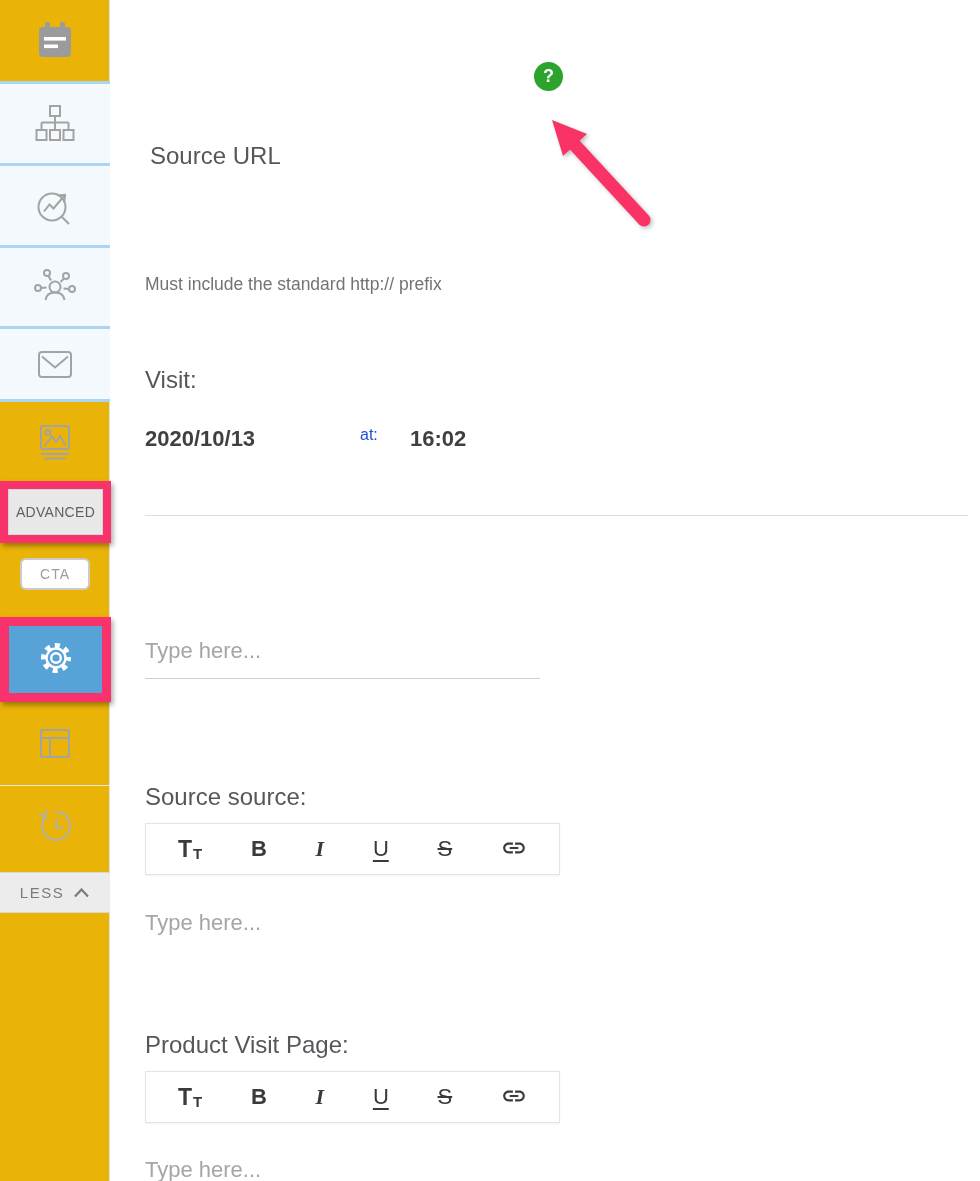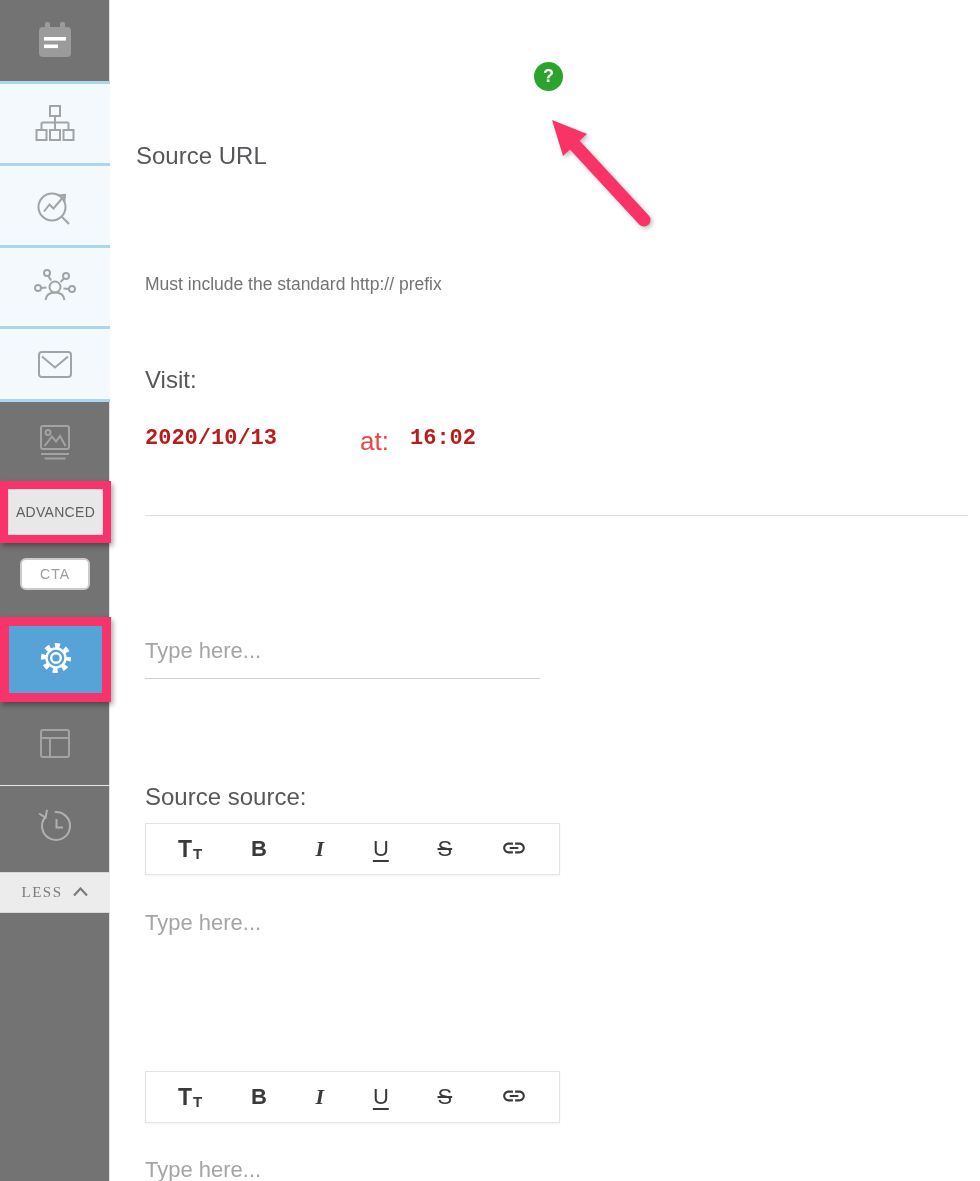--- a/index.html
+++ b/index.html
@@ -1,54 +1,54 @@
 <!DOCTYPE html>
 <html><head>
 <meta charset="utf-8">
 <style>
   * { margin:0; padding:0; box-sizing:border-box; }
   html,body { background:#fff; }
   body { font-family:"Liberation Sans", sans-serif; }
   .page { position:relative; width:980px; height:1181px; background:#fff; overflow:hidden; }
 
   
-  .sidebar { position:absolute; left:0; top:0; width:110px; height:1181px; background:#737373; border-right:1px solid #e2e2e2; }
+  .sidebar { position:absolute; left:0; top:0; width:110px; height:1181px; background:#eab308; border-right:1px solid #e2e2e2; }
   .tile { position:absolute; left:0; width:110px; display:flex; align-items:center; justify-content:center; cursor:pointer; }
   .tile.bluebg { background:#f3f9fd; }
   .bluesep { position:absolute; left:0; width:110px; height:3px; background:#abd5f1; }
   .hairline { position:absolute; left:0; width:110px; height:1px; background:#e9e9e9; }
   .tile svg { display:block; }
 
   .pinkbox { position:absolute; left:0; width:111px; border:8px solid #f8336c; box-shadow:2px 3px 5px rgba(0,0,0,.35); display:flex; align-items:stretch; justify-content:stretch; z-index:3; }
   .advanced-label { flex:1; background:#e8e8e8; border:1px solid #d6d6d6; display:flex; align-items:center; justify-content:center;
     font-size:14px; color:#5f5f5f; letter-spacing:.3px; cursor:pointer; white-space:nowrap; overflow:hidden; }
   .gear-tile { flex:1; background:#57a3d8; display:flex; align-items:center; justify-content:center; cursor:pointer; }
 
   .cta-btn { border:2px solid #cbcbcb; border-radius:6px; padding:6px 18px; font-size:14px; color:#9d9d9d; letter-spacing:1px; background:#fff; }
 
   .less-btn { position:absolute; left:0; width:110px; height:41px; background:#ececec; border-top:1px solid #d8d8d8; border-bottom:1px solid #d8d8d8;
     display:flex; align-items:center; justify-content:center; gap:9px; cursor:pointer; }
-  .less-btn span { font-size:15px; color:#7b7b7b; letter-spacing:1.5px;font-family:Liberation Serif, serif; }
+  .less-btn span { font-size:15px; color:#7b7b7b; letter-spacing:1.5px; }
 
   
   .main { position:absolute; left:110px; top:0; width:870px; height:1181px; background:#fff; }
   .abs { position:absolute; }
   .page-title { left:35px; top:54px; font-size:34px; font-weight:400; color:#58595b; }
   .help-circle { left:424px; top:62px; width:29px; height:29px; border-radius:50%; background:#2ca32c; color:#fff;
     display:flex; align-items:center; justify-content:center; font-size:18px; font-weight:bold; cursor:pointer; }
   .annot-arrow { left:428px; top:98px; filter:drop-shadow(2px 2px 2px rgba(0,0,0,.25)); pointer-events:none; }
 
   .field-label { font-size:24px; color:#56575a; font-weight:400; }
   .underline-input { border:none; border-bottom:1px solid #cfcfcf; outline:none; background:transparent;
     font-family:"Liberation Sans",sans-serif; font-size:21px; color:#555; padding:0 0 14px 0; }
   .underline-input::placeholder { color:#a5a5a5; }
   .helper-text { font-size:17.5px; color:#737373; }
 
-  .date-val { font-size:22px; font-weight:700; color:#b91c1c; cursor:pointer;font-family:Liberation Mono, monospace; }
-  .at-label { font-size:26px; color:#ef4444; }
+  .date-val { font-size:22px; font-weight:700; color:#404040; cursor:pointer; }
+  .at-label { font-size:16px; color:#1d4ed8; }
 
   .divider { height:1px; background:#dedede; }
 
   .toolbar { width:415px; height:52px; background:#fff; border:1px solid #e4e4e4; box-shadow:0 1px 2px rgba(0,0,0,.05);
     display:flex; align-items:center; justify-content:space-between; padding:0 32px; }
   .tb-btn { border:none; background:none; cursor:pointer; color:#3a3a3a; font-family:"Liberation Sans",sans-serif; line-height:1;
     display:flex; align-items:flex-end; }
   .tb-tt-big { font-size:23px; font-weight:700; }
   .tb-tt-small { font-size:15px; font-weight:700; margin-left:1px; }
   .tb-bold { font-size:22px; font-weight:700; }
@@ -197,21 +197,21 @@
   <main class="main">
 
 
     <div class="abs help-circle">?</div>
 
     <svg class="abs annot-arrow" width="125" height="135" viewBox="0 0 125 135">
       <polygon points="14,22 25,58 49,36" fill="#fa3366"></polygon>
       <line x1="33" y1="43" x2="106" y2="122" stroke="#fa3366" stroke-width="13" stroke-linecap="round"></line>
     </svg>
 
-    <div class="abs field-label" style="left:26px;top:142px">Source URL</div>
+    <div class="abs field-label" style="left:40px;top:142px">Source URL</div>
     <div class="abs helper-text" style="left:35px;top:274px">Must include the standard http:// prefix</div>
 
     <div class="abs field-label" style="left:35px;top:366px">Visit:</div>
     <div class="abs date-val" style="left:35px;top:426px">2020/10/13</div>
     <div class="abs at-label" style="left:250px;top:426px">at:</div>
     <div class="abs date-val" style="left:300px;top:426px">16:02</div>
 
     <div class="abs divider" style="left:35px;top:515px;width:823px"></div>
 
     <input class="abs underline-input" style="left: 35px; top: 638px; width: 395px; font-size: 22px;" type="text" placeholder="Type here...">
@@ -229,20 +229,21 @@
       <button class="tb-btn">
         <span>
           <svg width="26" height="26" viewBox="0 0 24 24" fill="#3a3a3a">
             <path d="M3.9 12c0-1.71 1.39-3.1 3.1-3.1h4V7H7c-2.76 0-5 2.24-5 5s2.24 5 5 5h4v-1.9H7c-1.71 0-3.1-1.39-3.1-3.1zM8 13h8v-2H8v2zm9-6h-4v1.9h4c1.71 0 3.1 1.39 3.1 3.1s-1.39 3.1-3.1 3.1h-4V17h4c2.76 0 5-2.24 5-5s-2.24-5-5-5z"></path>
           </svg>
         </span>
       </button>
     </div>
     <div class="abs type-here" style="left:35px;top:910px">Type here...</div>
 
+    <div class="abs field-label" style="left:35px;top:1031px">Product Visit Page:</div>
     <div class="abs toolbar" style="left:35px;top:1071px">
       <button class="tb-btn">
         <span class="tb-tt-big">T</span>
           <span class="tb-tt-small">T</span>
       </button>
       <button class="tb-btn tb-bold">B</button>
       <button class="tb-btn tb-italic">I</button>
       <button class="tb-btn tb-underline">U</button>
       <button class="tb-btn tb-strike">S</button>
       <button class="tb-btn">

